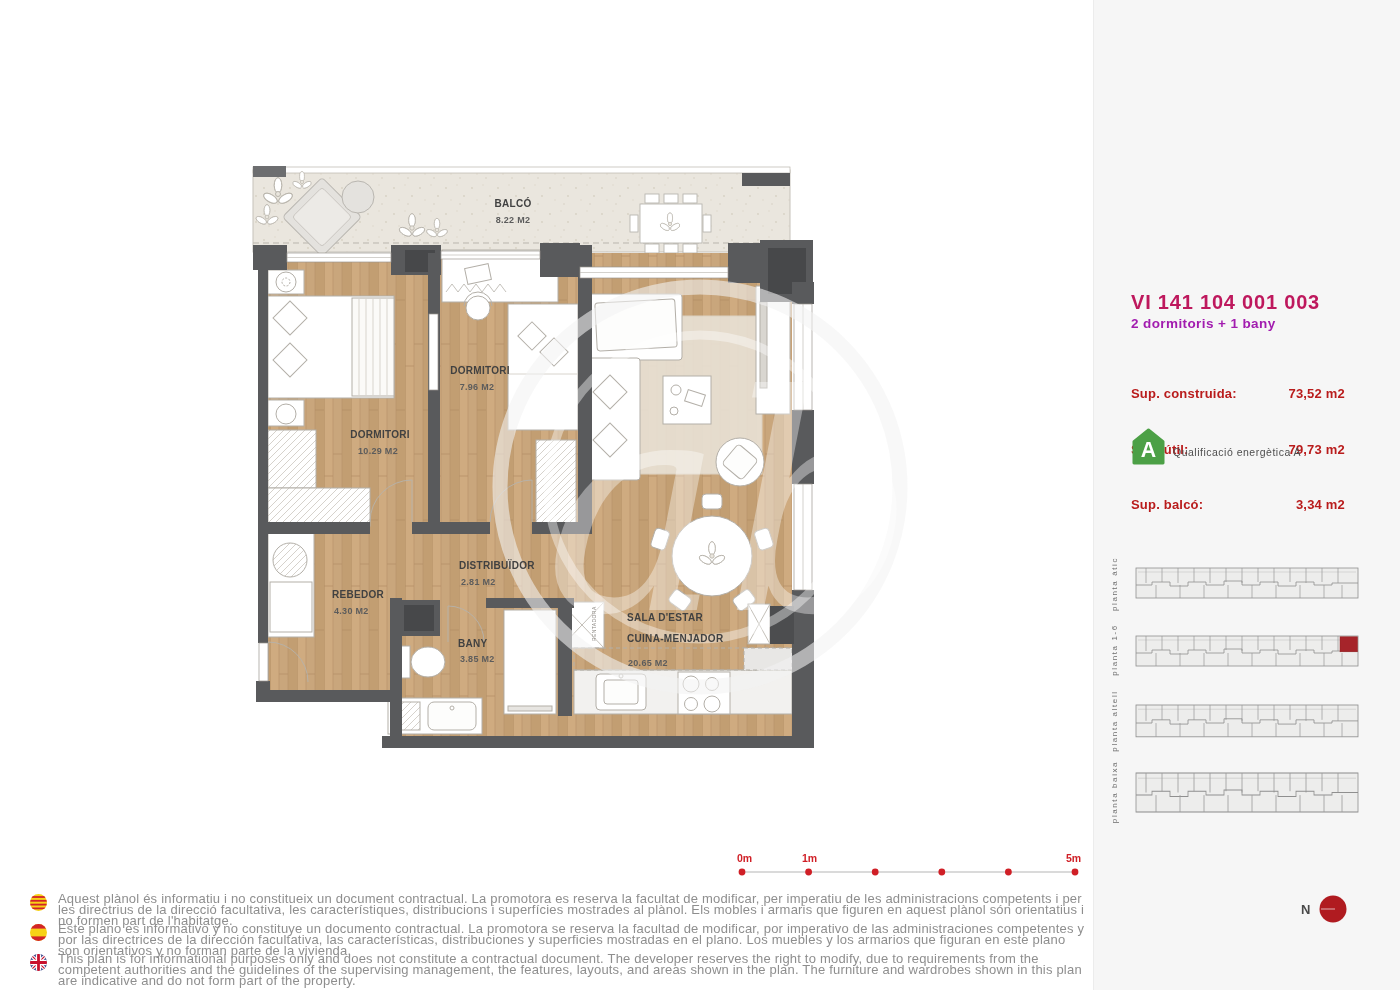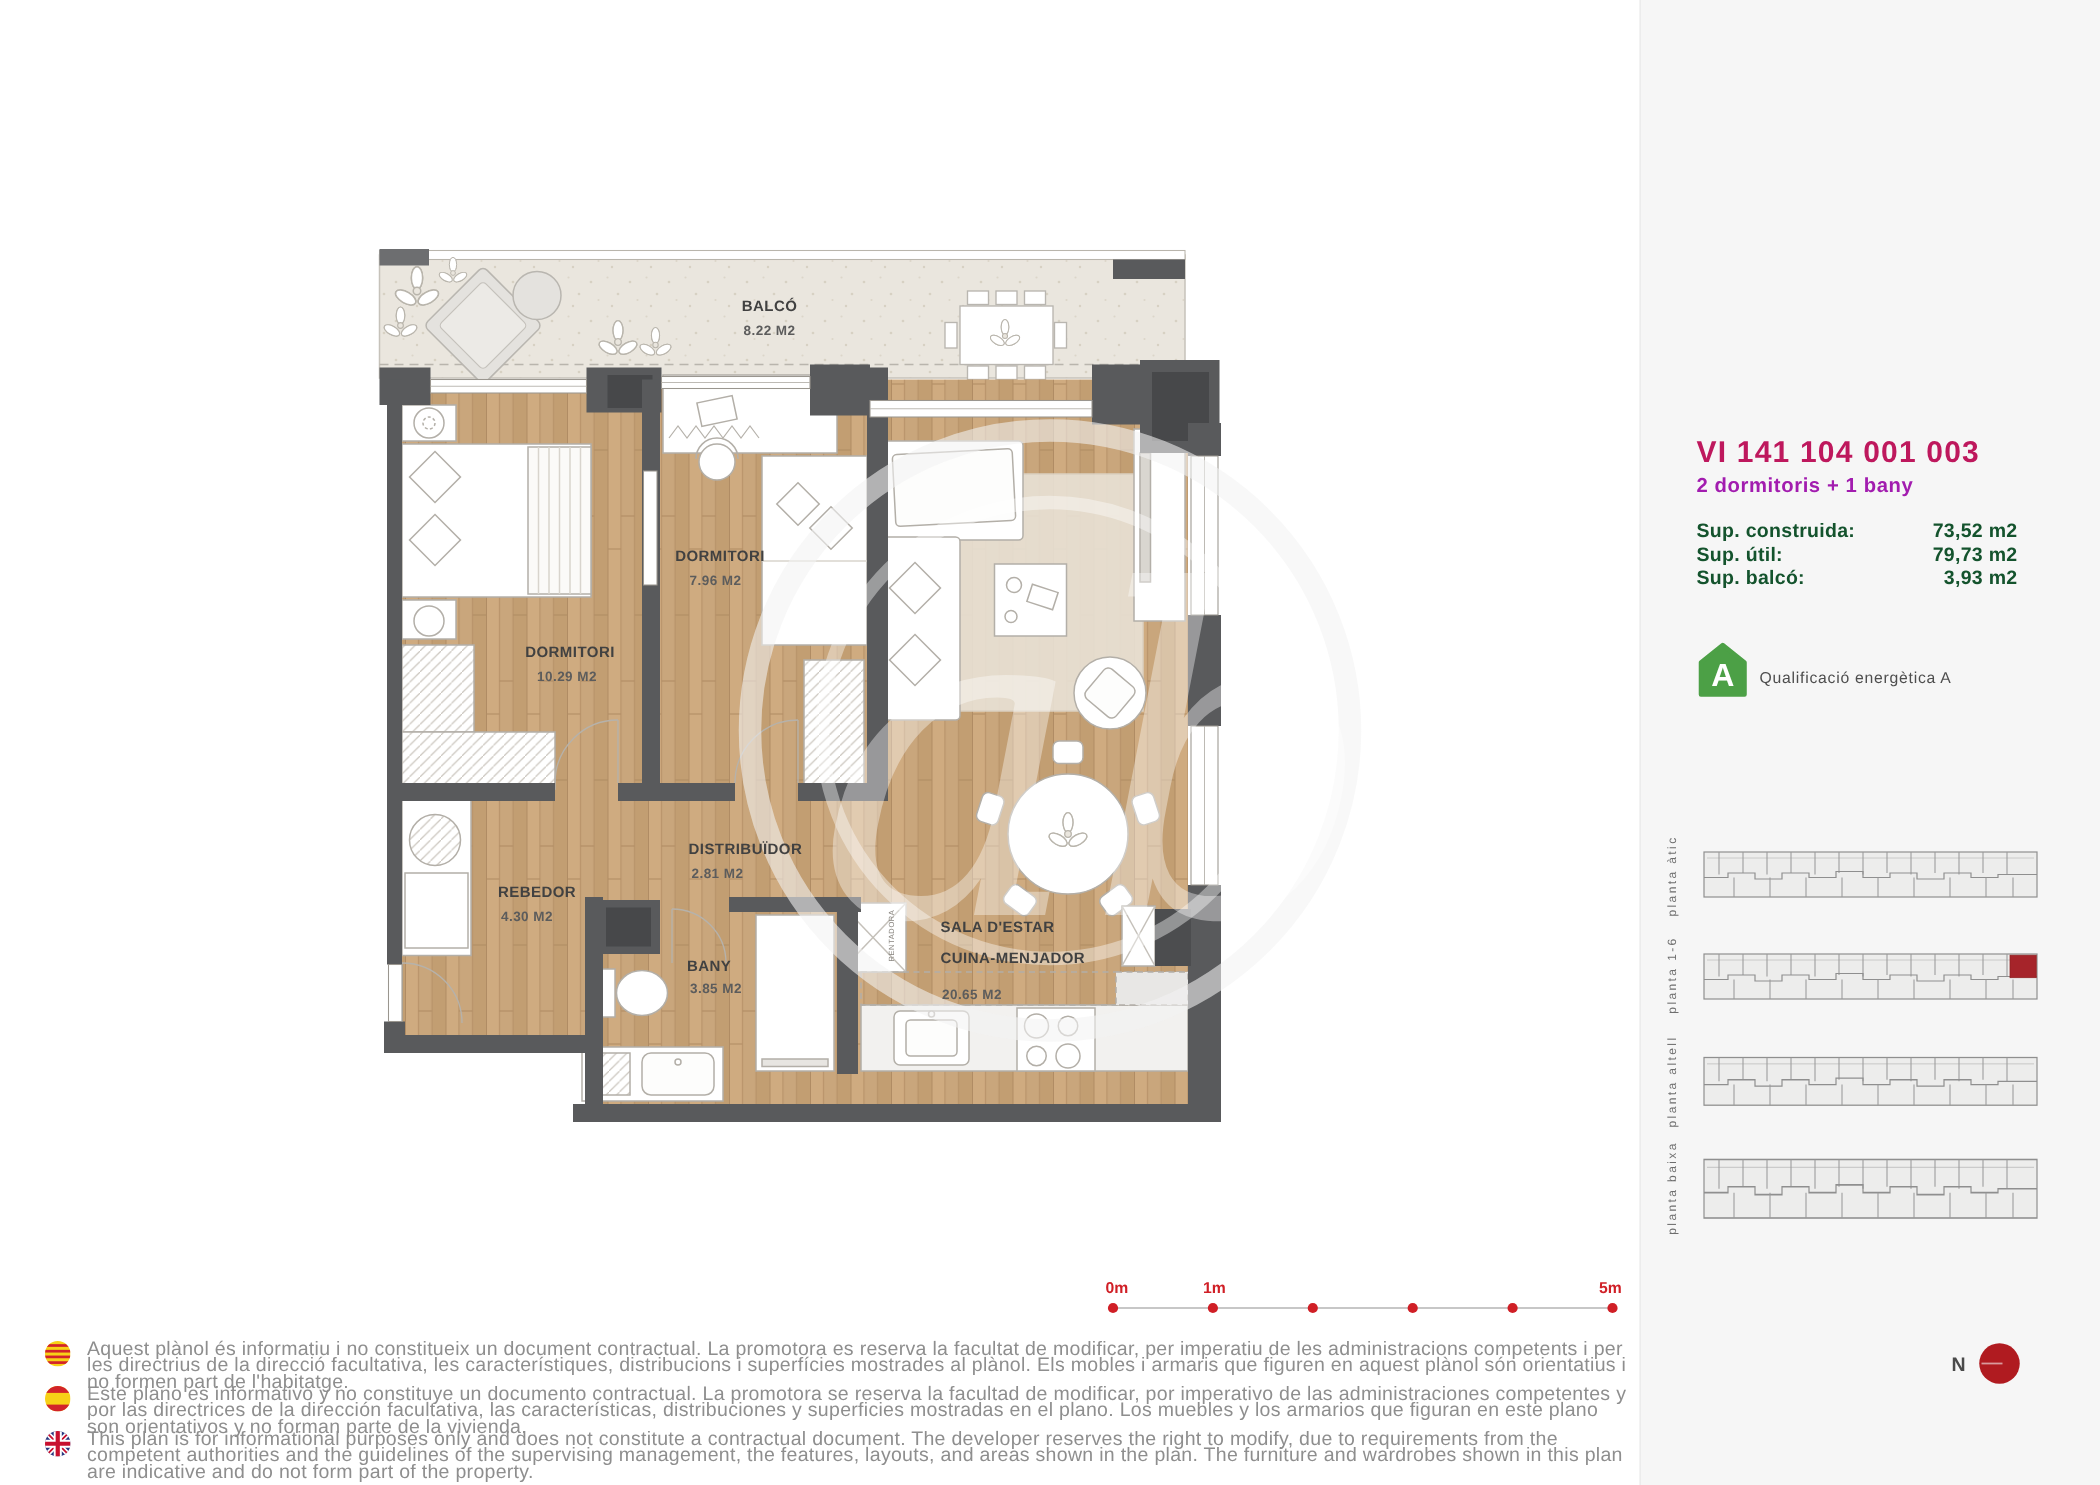--- a/index.html
+++ b/index.html
@@ -3,21 +3,21 @@
 <meta charset="utf-8">
 <style>
   html,body{margin:0;padding:0;background:#e9e9e9;}
   #canvas{position:relative;width:1400px;height:990px;background:#ffffff;overflow:hidden;
           font-family:"Liberation Sans",sans-serif;}
   
   #sidebar{position:absolute;left:1093px;top:0;width:307px;height:990px;background:#f6f6f6;border-left:1px solid #ececec;}
   .code{position:absolute;left:37px;top:291px;font-size:20px;font-weight:bold;letter-spacing:.8px;color:#be185d;}
   .layout{position:absolute;left:37px;top:316px;font-size:13.5px;font-weight:600;letter-spacing:.4px;color:#a21caf;}
   .surfaces{position:absolute;left:37px;top:346px;width:214px;}
-  .srow{display:flex;justify-content:space-between;font-size:13px;font-weight:bold;color:#14532d;line-height:15.5px;letter-spacing:.2px;}
+  .srow{display:flex;justify-content:space-between;font-size:13px;font-weight:bold;color:#b91c1c;line-height:15.5px;letter-spacing:.2px;margin-top:40px;}
   .energy{position:absolute;left:38px;top:428px;}
   .energy-label{position:absolute;left:79px;top:446px;font-size:10.5px;font-weight:normal;letter-spacing:.5px;color:#4e4e4e;}
   
   .disc-row{position:absolute;left:30px;width:1058px;display:flex;}
   .disc-flag{flex:0 0 17px;height:17px;margin-right:11px;margin-top:1px;}
   .disc-text{font-size:13px;line-height:11px;color:#8e8e8e;letter-spacing:.2px;}
   
   #plan-svg{position:absolute;left:0;top:0;pointer-events:none;}
   .pl-name{font-family:"Liberation Sans",sans-serif;font-size:10px;font-weight:bold;fill:#414141;letter-spacing:.3px;}
   .pl-area{font-family:"Liberation Sans",sans-serif;font-size:9px;font-weight:600;fill:#5c5c5c;letter-spacing:.3px;}
@@ -38,21 +38,21 @@
       <div class="srow">
         <span>Sup. construida:</span>
         <span>73,52 m2</span>
       </div>
       <div class="srow">
         <span>Sup. útil:</span>
         <span>79,73 m2</span>
       </div>
       <div class="srow">
         <span>Sup. balcó:</span>
-        <span>3,93 m2</span>
+        <span>3,34 m2</span>
       </div>
     </div>
     <div class="energy">
       <svg width="33" height="37" viewBox="0 0 34 38">
         <polygon points="17,2 32,14 32,36 2,36 2,14" fill="#4ca046" stroke="#4ca046" stroke-width="3" stroke-linejoin="round"></polygon>
         <text x="17" y="30" text-anchor="middle" font-family="Liberation Sans,sans-serif" font-size="22" font-weight="bold" fill="#ffffff">A</text>
       </svg>
     </div>
     <div class="energy-label">Qualificació energètica A</div>
   </div>

